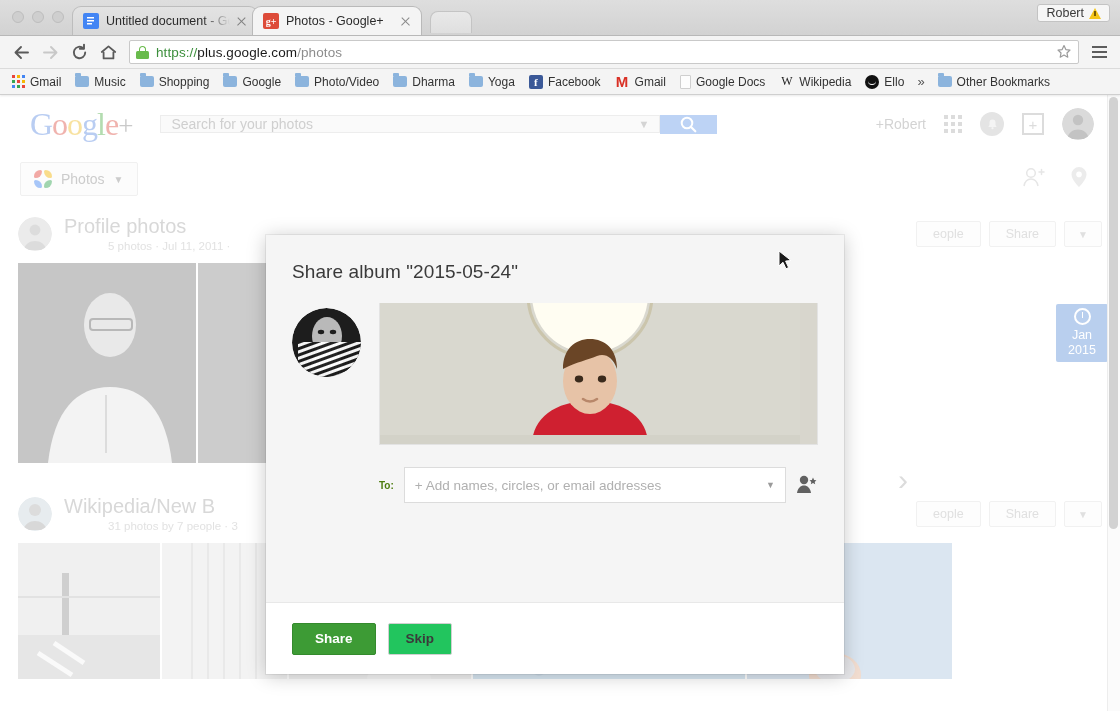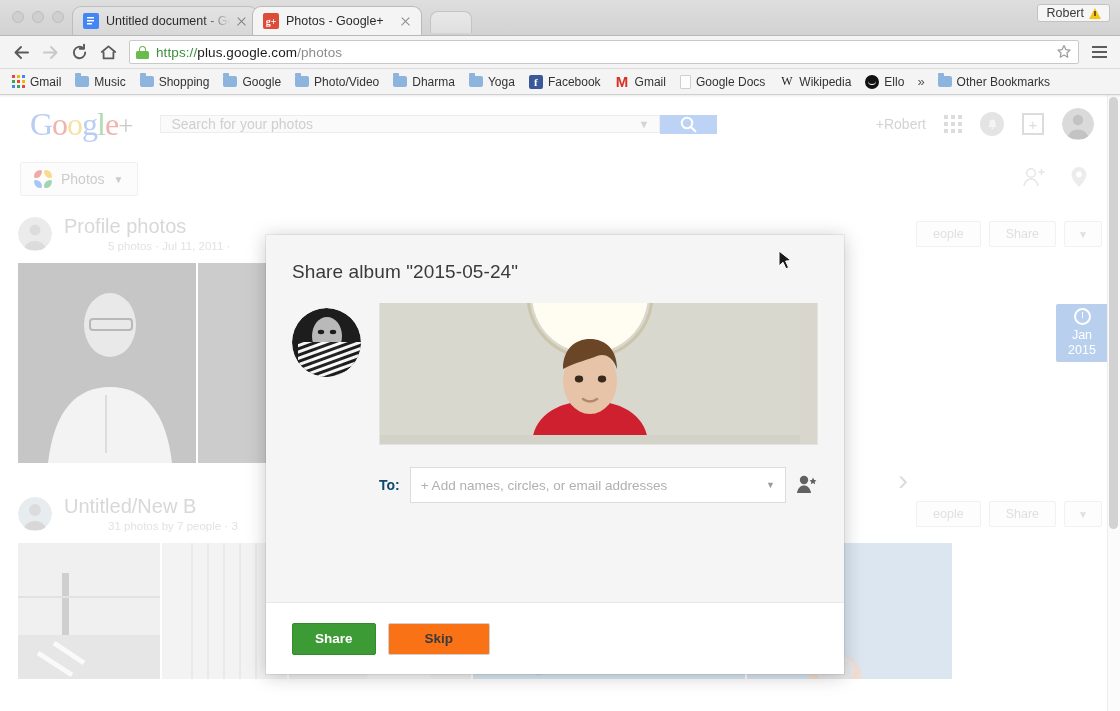--- a/index.html
+++ b/index.html
@@ -190,39 +190,39 @@
     border-top: 8px solid transparent; border-bottom: 8px solid transparent; border-right: 8px solid #fff;
     z-index: 2;
   }
   .commentbox::after {
     content: ""; position: absolute; left: -9px; top: 11px; width: 0; height: 0;
     border-top: 9px solid transparent; border-bottom: 9px solid transparent; border-right: 9px solid #e0e0e0;
     z-index: 1;
   }
   .sharedphoto { width: 100%; height: 142px; overflow: hidden; background: #d8d6cd; border: 1px solid #e3e3e3; border-top: none; position: relative;}
   .torow { display: flex; align-items: center; gap: 10px; margin-top: 22px; }
-  .tolabel { font-size: 14px; color: #0c4a6e; font-weight: bold; }
+  .tolabel { font-size: 10px; color: #4d7c0f; font-weight: bold; }
   .tofield {
     flex: 1 1 auto; height: 36px; background: #fff; border: 1px solid #dcdcdc;
     display: flex; align-items: center; padding: 0 10px; font-size: 13.5px; color: #b0b0b0;
   }
   .tocaret { margin-left: auto; color: #9b9b9b; font-size: 9px; }
   .addperson { width: 22px; height: 22px; flex: 0 0 22px; position: relative; }
   .modal-footer {
     position: absolute; left: 0; right: 0; bottom: 0; height: 72px; background: #fff;
     border-top: 1px solid #e8e8e8; display: flex; align-items: center; padding: 0 26px; gap: 12px;
   }
   .btn-share {
     background: #3d9b35; color: #fff; border: 1px solid #348a2d; border-radius: 2px;
     height: 32px; padding: 0 22px; font-size: 13.5px; font-weight: bold;
     display: flex; align-items: center; justify-content: center;
   }
   .btn-skip {
-    background: #f97316; color: #3a3a3a; border: 1px solid #d0d0d0; border-radius: 2px;
-    height: 32px; padding: 0 36px; font-size: 13.5px; font-weight: bold;
+    background: #22c55e; color: #3a3a3a; border: 1px solid #d0d0d0; border-radius: 2px;
+    height: 32px; padding: 0 17px; font-size: 13.5px; font-weight: bold;
     display: flex; align-items: center; justify-content: center;
   }
   .cursor { position: absolute; left: 778px; top: 155px; z-index: 40; }
 </style>
 </head>
 <body>
 
 <div class="browser">
 
   <div class="tabstrip">
@@ -495,21 +495,21 @@
 
     <div class="albumrow" style="margin-top:22px;">
       <span class="albumav">
         <svg width="34" height="34" viewBox="0 0 34 34">
             <circle cx="17" cy="17" r="17" fill="#e7ecef"></circle>
             <circle cx="17" cy="13" r="6" fill="#dcdcdc"></circle>
             <path d="M5 33c2-6 6.5-9 12-9s10 3 12 9z" fill="#d8d8d8"></path>
           </svg>
       </span>
       <span class="albummeta">
-        <div class="title">Untitled/New B</div>
+        <div class="title">Wikipedia/New B</div>
         <div class="sub">31 photos by 7 people  ·  3</div>
       </span>
       <span class="albumactions">
         <span class="pillbtn">eople</span>
         <span class="pillbtn">Share</span>
         <span class="pillbtn caret">
           <span style="font-size:10px;">▼</span>
         </span>
       </span>
     </div>

